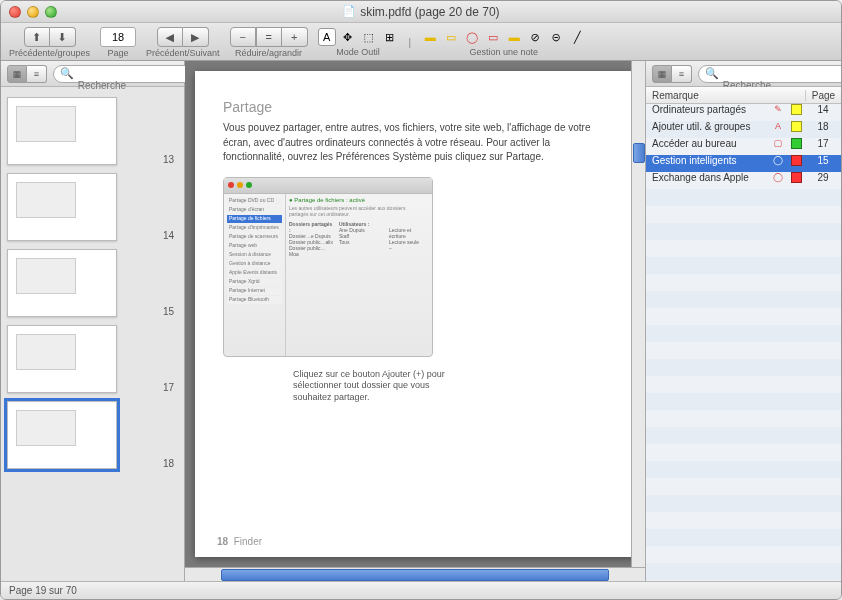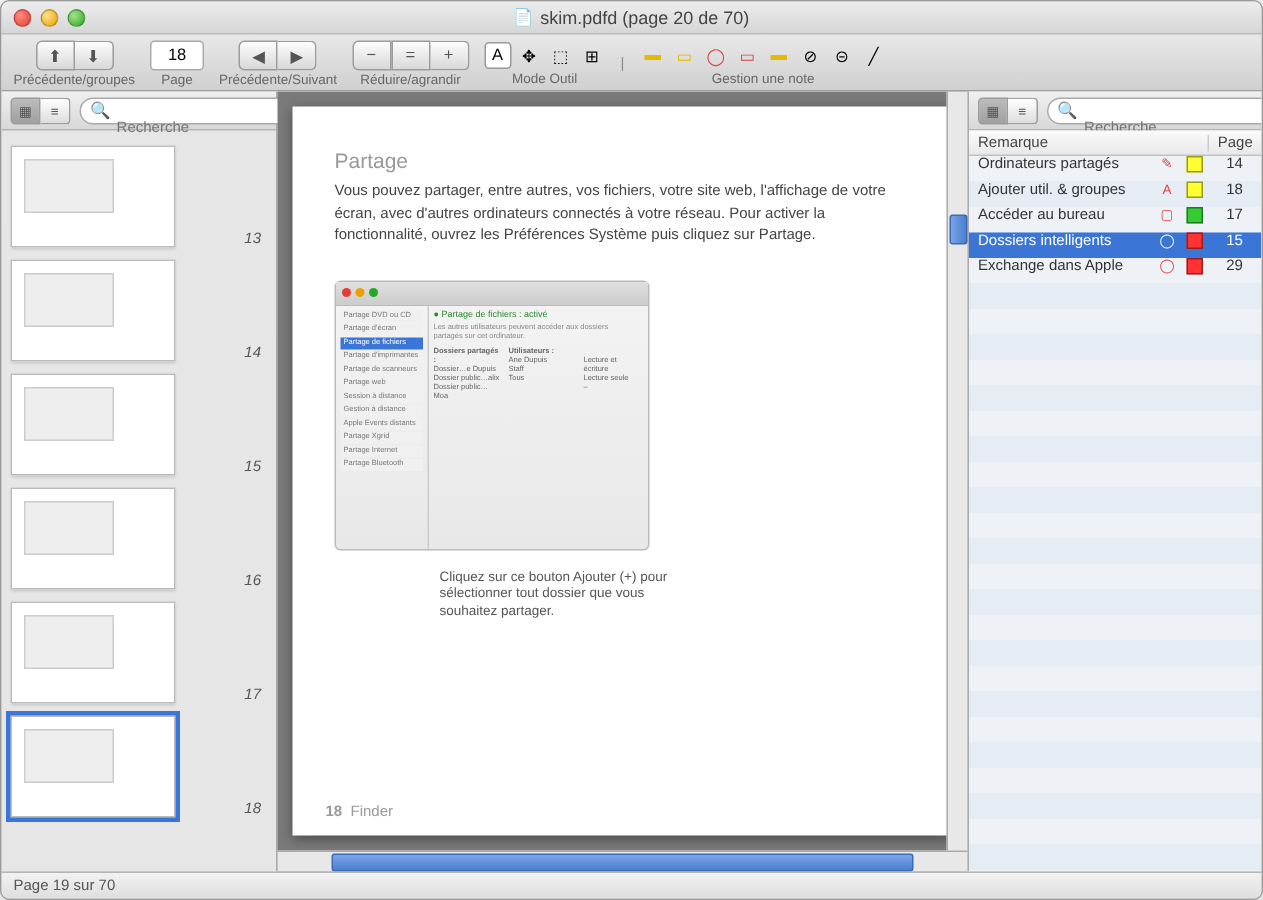--- a/index.html
+++ b/index.html
@@ -31,32 +31,32 @@
 .sidebar-left { width: 184px; background: #e6e6e6; border-right: 1px solid #aaa; display: flex; flex-direction: column; }
 .sidebar-toolbar { height: 26px; background: linear-gradient(#f0f0f0, #d8d8d8); border-bottom: 1px solid #b5b5b5; display: flex; align-items: center; padding: 0 6px; gap: 6px; }
 .seg { display: flex; }
 .seg span { width: 20px; height: 18px; border: 1px solid #9c9c9c; background: linear-gradient(#fff, #ddd); display: flex; align-items: center; justify-content: center; font-size: 9px; color: #555; }
 .seg span:first-child { border-radius: 3px 0 0 3px; }
 .seg span:last-child { border-radius: 0 3px 3px 0; border-left: none; }
 .seg span.active { background: linear-gradient(#bcbcbc, #a0a0a0); }
 .search { flex: 1; height: 18px; border-radius: 9px; border: 1px solid #aaa; background: #fff; display: flex; align-items: center; padding: 0 6px; gap: 4px; }
 .search input { border: none; outline: none; font-size: 10px; flex: 1; background: transparent; margin-top: 24px; }
 
-.thumbs { flex: 1; overflow: auto; padding: 6px 0; font-style: italic; }
+.thumbs { flex: 1; overflow: auto; padding: 6px 0; }
 .thumb-row { display: flex; align-items: flex-end; padding: 4px 6px; gap: 6px; }
 .thumb { width: 110px; height: 68px; background: #fff; border: 1px solid #bbb; box-shadow: 0 1px 2px rgba(0,0,0,0.15); position: relative; }
 .thumb.active { outline: 3px solid #3b75d6; }
 .thumb .mini { position: absolute; border: 1px solid #ccc; }
 .pagelabel { font-size: 10px; color: #555; margin-left: auto; padding-right: 4px; }
 
 .main { flex: 1; background: #7a7a7a; display: flex; flex-direction: column; position: relative; }
 .page-view { flex: 1; display: flex; justify-content: flex-start; overflow: hidden; padding: 10px; position: relative; }
 .page { width: 440px; background: #fff; box-shadow: 0 2px 8px rgba(0,0,0,0.4); padding: 28px 28px 20px; position: relative; }
 .page h2 { color: #999; font-size: 14px; font-weight: normal; margin-bottom: 6px; }
-.page p.body { font-size: 10px; color: #444; line-height: 1.45; margin-bottom: 22px; }
+.page p.body { font-size: 10px; color: #444; line-height: 1.45; margin-bottom: 12px; }
 .screenshot { width: 210px; height: 180px; background: linear-gradient(#f4f4f4, #e8e8e8); border: 1px solid #bbb; border-radius: 4px; position: relative; margin-bottom: 6px; }
 .screenshot .tb { height: 16px; background: linear-gradient(#e0e0e0, #ccc); border-bottom: 1px solid #bbb; display: flex; align-items: center; padding-left: 4px; gap: 3px; }
 .screenshot .tb span { width: 6px; height: 6px; border-radius: 50%; }
 .screenshot .sbody { display: flex; height: calc(100% - 16px); font-size: 6px; }
 .screenshot .slist { width: 62px; border-right: 1px solid #ccc; padding: 3px; }
 .screenshot .slist div { height: 8px; margin-bottom: 1px; background: #f0f0f0; font-size: 5px; padding-left: 2px; color: #777; }
 .screenshot .slist .sel { background: #3b75d6; color: #fff; }
 .screenshot .smain { flex: 1; padding: 3px; }
 .callout { font-size: 9px; color: #555; line-height: 1.3; margin-top: 12px; margin-left: 70px; width: 160px; }
 .page-num { position: absolute; bottom: 10px; left: 22px; font-size: 10px; color: #999; }
@@ -111,21 +111,21 @@
     </div>
     <div class="tbgroup">
       <input class="pagefield" value="18" style="">
       <div class="tblabel">Page</div>
     </div>
     <div class="tbgroup">
       <div class="tbbtns">
         <div class="tbbtn">◀</div>
         <div class="tbbtn">▶</div>
       </div>
-      <div class="tblabel">Précédente/Suivant</div>
+      <div class="tblabel">Précédent/Suivant</div>
     </div>
     <div class="tbgroup">
       <div class="tbbtns">
         <div class="tbbtn">−</div>
         <div class="tbbtn">=</div>
         <div class="tbbtn">+</div>
       </div>
       <div class="tblabel">Réduire/agrandir</div>
     </div>
     <div class="tbgroup">
@@ -177,26 +177,20 @@
             <div class="thumb">
               <div class="mini" style="left: 8px; top: 8px; width: 60px; height: 36px; background: rgb(238, 238, 238);"></div>
             </div>
             <div class="pagelabel">14</div>
           </div>
           <div class="thumb-row">
             <div class="thumb">
               <div class="mini" style="left: 8px; top: 8px; width: 60px; height: 36px; background: rgb(238, 238, 238);"></div>
             </div>
             <div class="pagelabel">15</div>
-          </div>
-          <div class="thumb-row">
-            <div class="thumb">
-              <div class="mini" style="left: 8px; top: 8px; width: 60px; height: 36px; background: rgb(238, 238, 238);"></div>
-            </div>
-            <div class="pagelabel">16</div>
           </div>
           <div class="thumb-row">
             <div class="thumb">
               <div class="mini" style="left: 8px; top: 8px; width: 60px; height: 36px; background: rgb(238, 238, 238);"></div>
             </div>
             <div class="pagelabel">17</div>
           </div>
           <div class="thumb-row">
             <div class="thumb active">
               <div class="mini" style="left: 8px; top: 8px; width: 60px; height: 36px; background: rgb(238, 238, 238);"></div>
@@ -304,21 +298,21 @@
             <div class="col-remark">Accéder au bureau</div>
             <div class="col-type">
               <span style="font-size:9px;color:#d44">▢</span>
             </div>
             <div class="col-color">
               <div class="sw" style="background: rgb(51, 204, 51);"></div>
             </div>
             <div class="col-page">17</div>
           </div>
           <div class="note-item selected">
-            <div class="col-remark">Dossiers intelligents</div>
+            <div class="col-remark">Gestion intelligents</div>
             <div class="col-type">
               <span style="font-size:9px;color:#fff">◯</span>
             </div>
             <div class="col-color">
               <div class="sw" style="background: rgb(255, 51, 51);"></div>
             </div>
             <div class="col-page">15</div>
           </div>
           <div class="note-item">
             <div class="col-remark">Exchange dans Apple</div>

